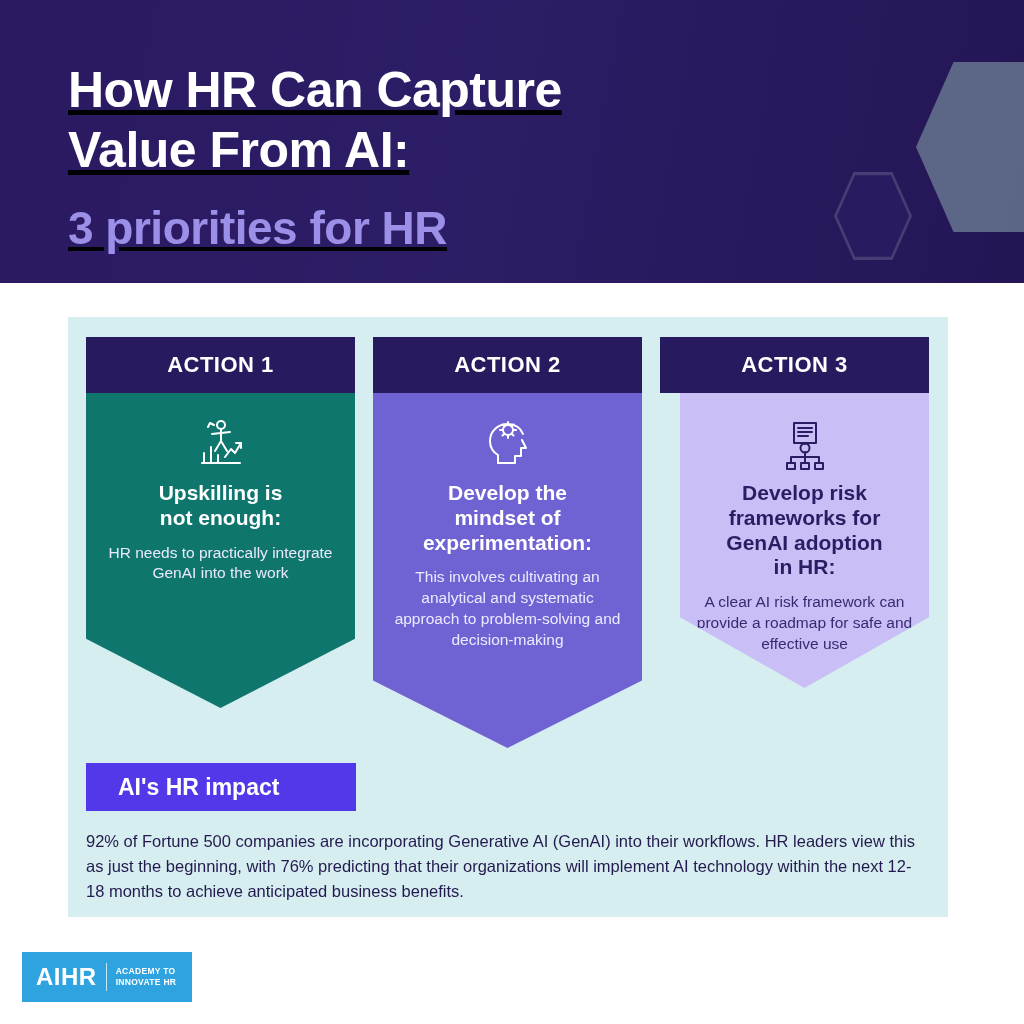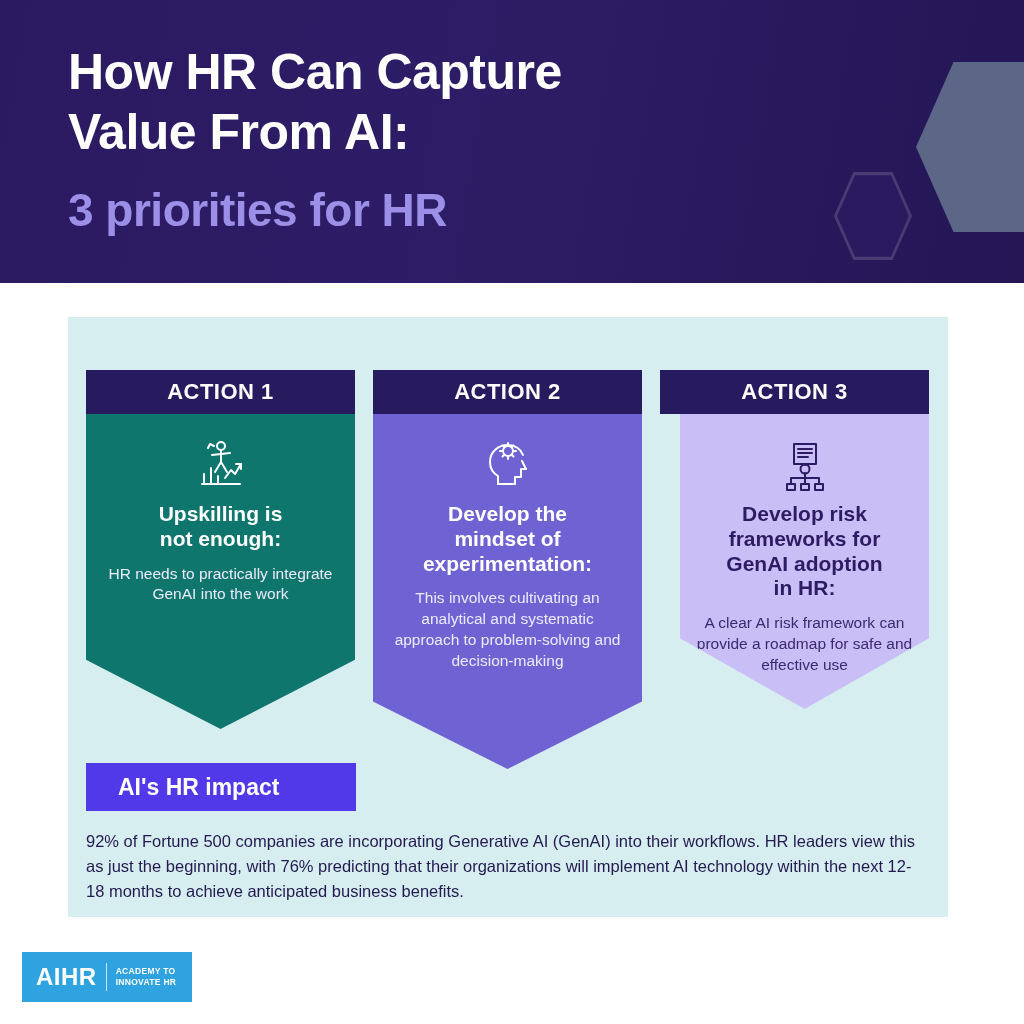--- a/index.html
+++ b/index.html
@@ -50,22 +50,23 @@
     left: 3px;
     top: 3.3px;
     width: 72px;
     height: 81.4px;
     clip-path: polygon(25% 0%, 75% 0%, 100% 50%, 75% 100%, 25% 100%, 0% 50%);
     background: #2a1a60;
   }
   .title-wrap {
     position: absolute;
     left: 68px;
-    top: 42px;
+    top: 60px;
     width: 760px;
+    text-decoration: underline;
   }
   .title-line {
     font-size: 50px;
     font-weight: bold;
     color: #ffffff;
     line-height: 1.2;
     letter-spacing: -0.5px;
   }
   .title-accent {
     font-size: 46px;
@@ -92,30 +93,29 @@
     top: 20px;
     width: 844px;
     display: flex;
     gap: 18px;
   }
   .card {
     width: 269px;
     position: relative;
   }
   .card-head {
-    height: 44px;
+    height: 56px;
     background: #281a5e;
     display: flex;
     align-items: center;
     justify-content: center;
     color: #ffffff;
     font-size: 22px;
     font-weight: bold;
     letter-spacing: 0.5px;
-    margin-top: 33px;
   }
   .card-body {
     position: relative;
     padding: 22px 16px 18px 16px;
     text-align: center;
     color: #ffffff;
   }
   .card-body.c1 { background: #0f766e; text-align: center; }
   .card-body.c2 { background: #6f63d4; }
   .card-body.c3 { background: #c9bef5; color: #2b1c63; }

